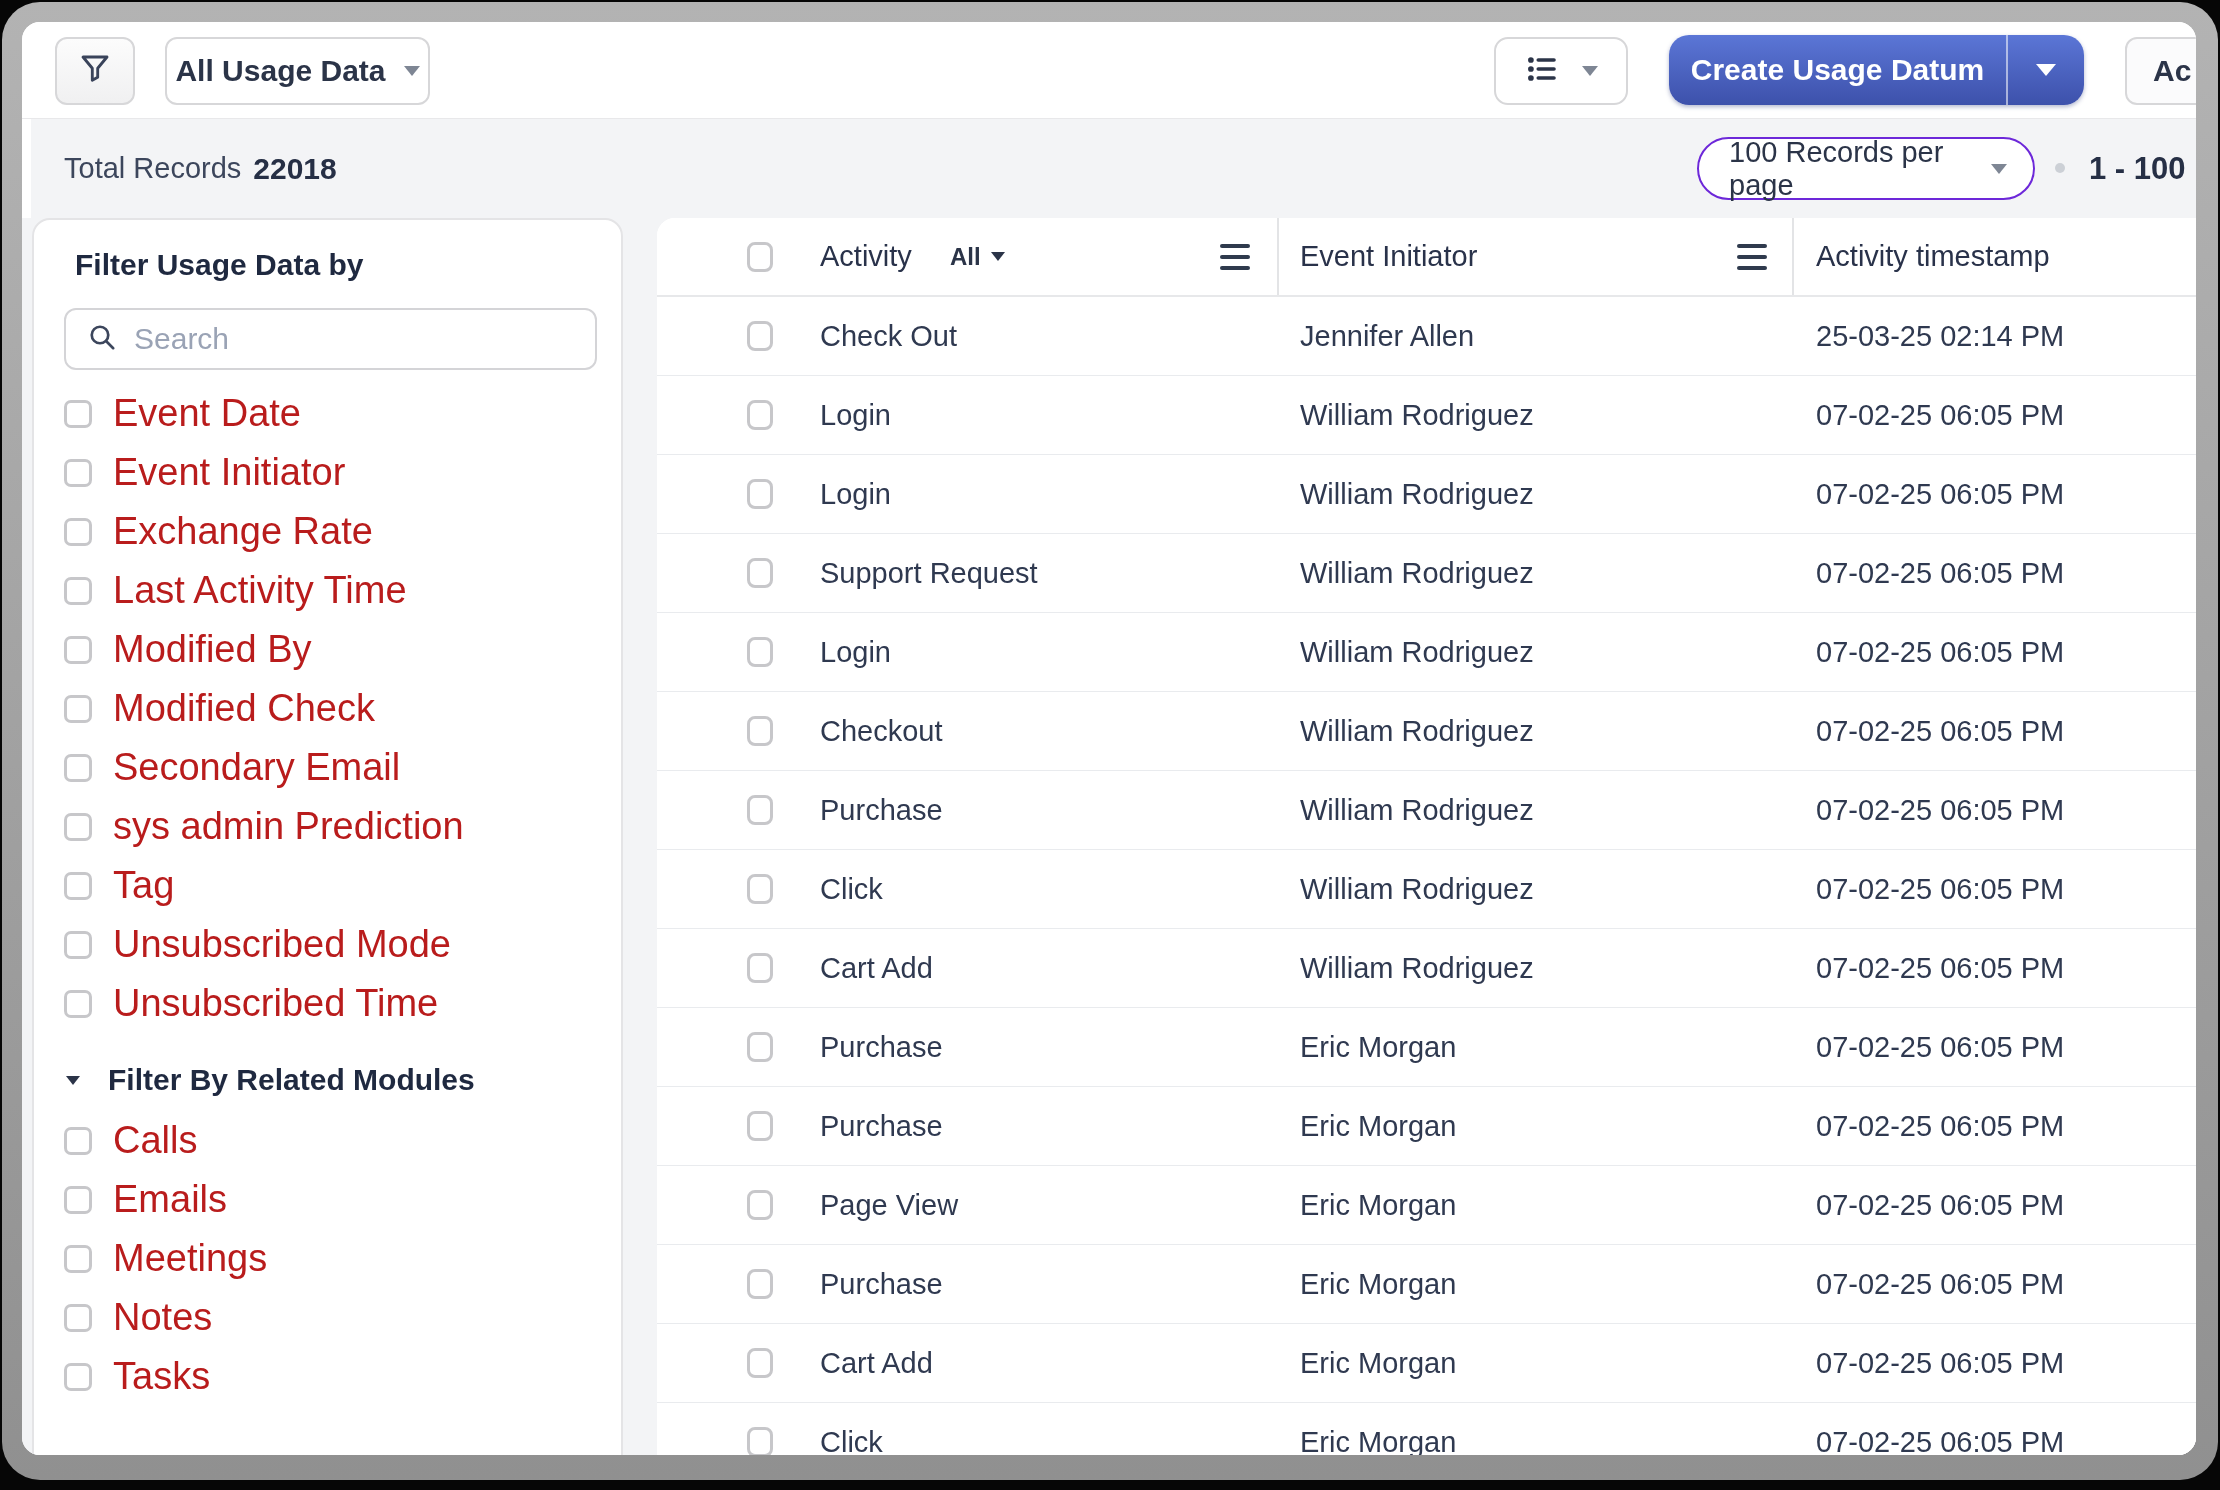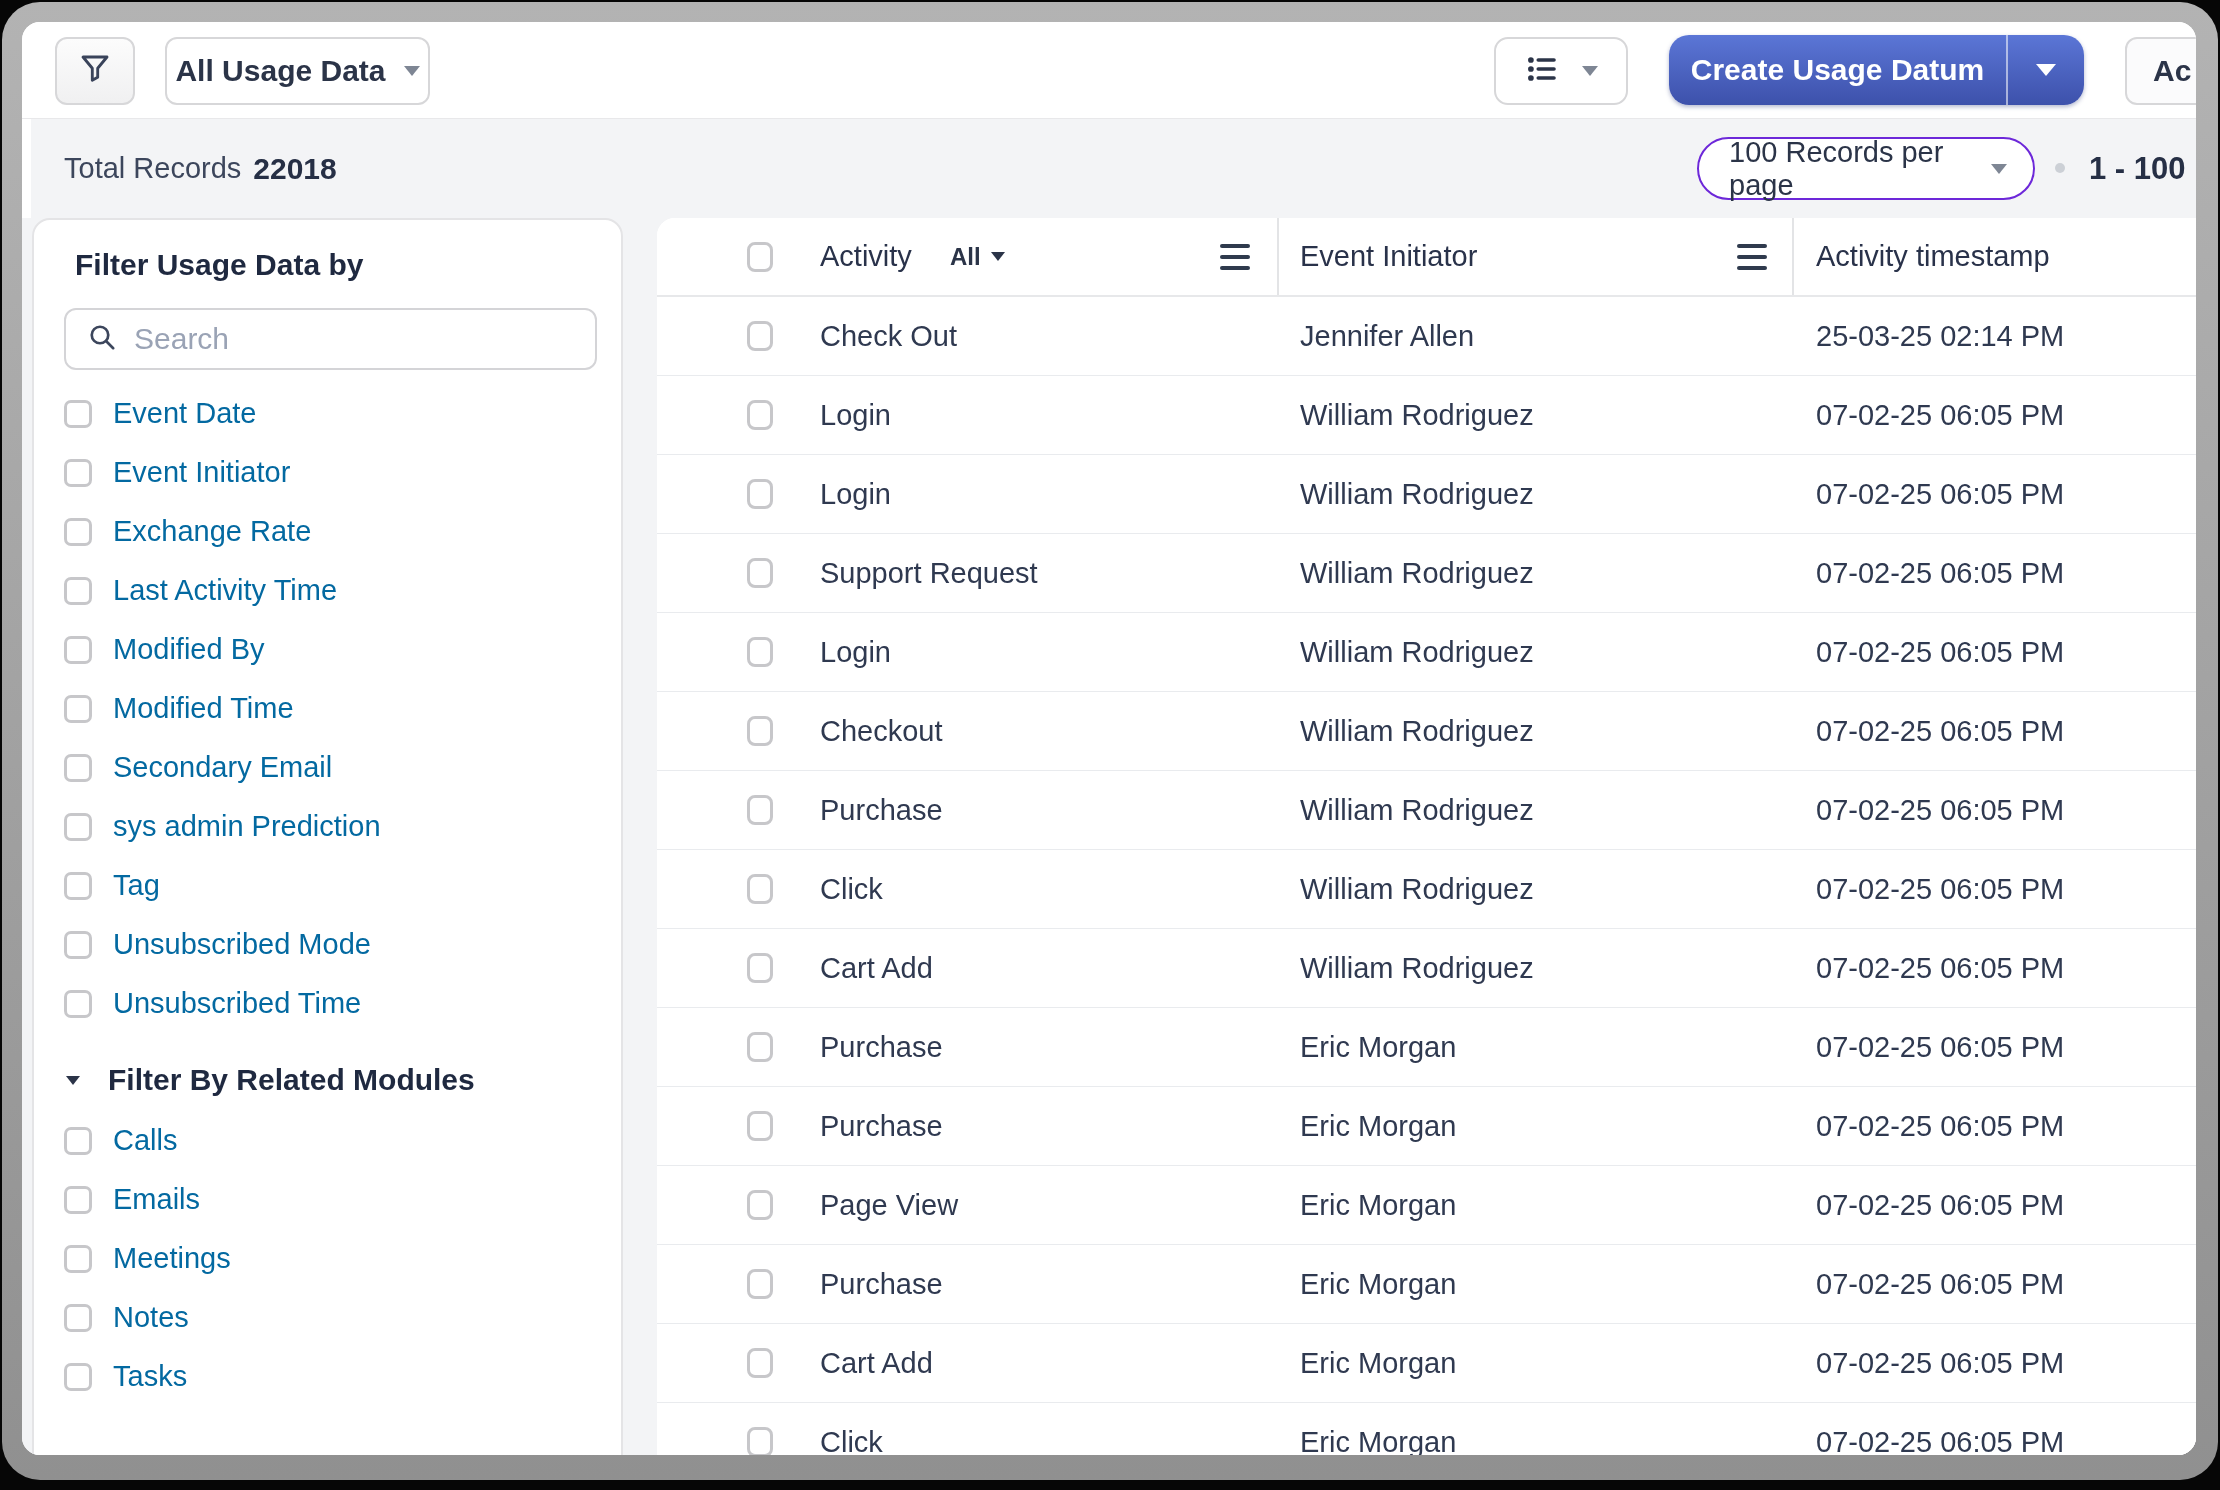--- a/index.html
+++ b/index.html
@@ -61,21 +61,21 @@
   .search-box{position:relative;margin:26px 0 0 30px;width:533px;height:62px;box-sizing:border-box;
               border:2px solid #d4d4d7;border-radius:12px;display:flex;align-items:center;
               padding-left:20px;gap:14px;background:#fff;}
   .search-box input{border:none;outline:none;font-size:30px;color:#323c52;width:420px;
                     font-family:"Liberation Sans", sans-serif;}
   .search-box input::placeholder{color:#9aa3b5;}
   .filter-list{margin-top:14px;}
   .filter-item{display:flex;align-items:center;gap:21px;height:59px;padding-left:30px;cursor:pointer;}
   .cb{box-sizing:border-box;width:28px;height:28px;border:3px solid #c7c7ca;border-radius:7px;
       background:#fff;flex:0 0 auto;}
-  .filter-item .flabel{font-size:29px;color:#0369a1;}
+  .filter-item .flabel{font-size:38px;color:#b91c1c;}
   .related-head{display:flex;align-items:center;gap:28px;margin:30px 16px 8px 32px;
                 font-size:30px;font-weight:bold;color:#1f2940;cursor:pointer;}
 
   
   .table-card{position:absolute;left:635px;top:0;width:1600px;bottom:-24px;background:#fff;
               border-radius:18px 0 0 0;overflow:hidden;}
   .thead{position:relative;height:77px;border-bottom:2px solid #e7e8ea;background:#fff;}
   .vdiv{position:absolute;top:0;bottom:0;width:2px;background:#e3e4e6;}
   .hcell{position:absolute;top:0;height:77px;display:flex;align-items:center;
          font-size:29px;font-weight:500;color:#29324a;}
@@ -184,21 +184,21 @@
           <div class="filter-item">
     <span class="cb"></span>
     <span class="flabel">Last Activity Time</span>
   </div>
           <div class="filter-item">
     <span class="cb"></span>
     <span class="flabel">Modified By</span>
   </div>
           <div class="filter-item">
     <span class="cb"></span>
-    <span class="flabel">Modified Time</span>
+    <span class="flabel">Modified Check</span>
   </div>
           <div class="filter-item">
     <span class="cb"></span>
     <span class="flabel">Secondary Email</span>
   </div>
           <div class="filter-item">
     <span class="cb"></span>
     <span class="flabel">sys admin Prediction</span>
   </div>
           <div class="filter-item">

